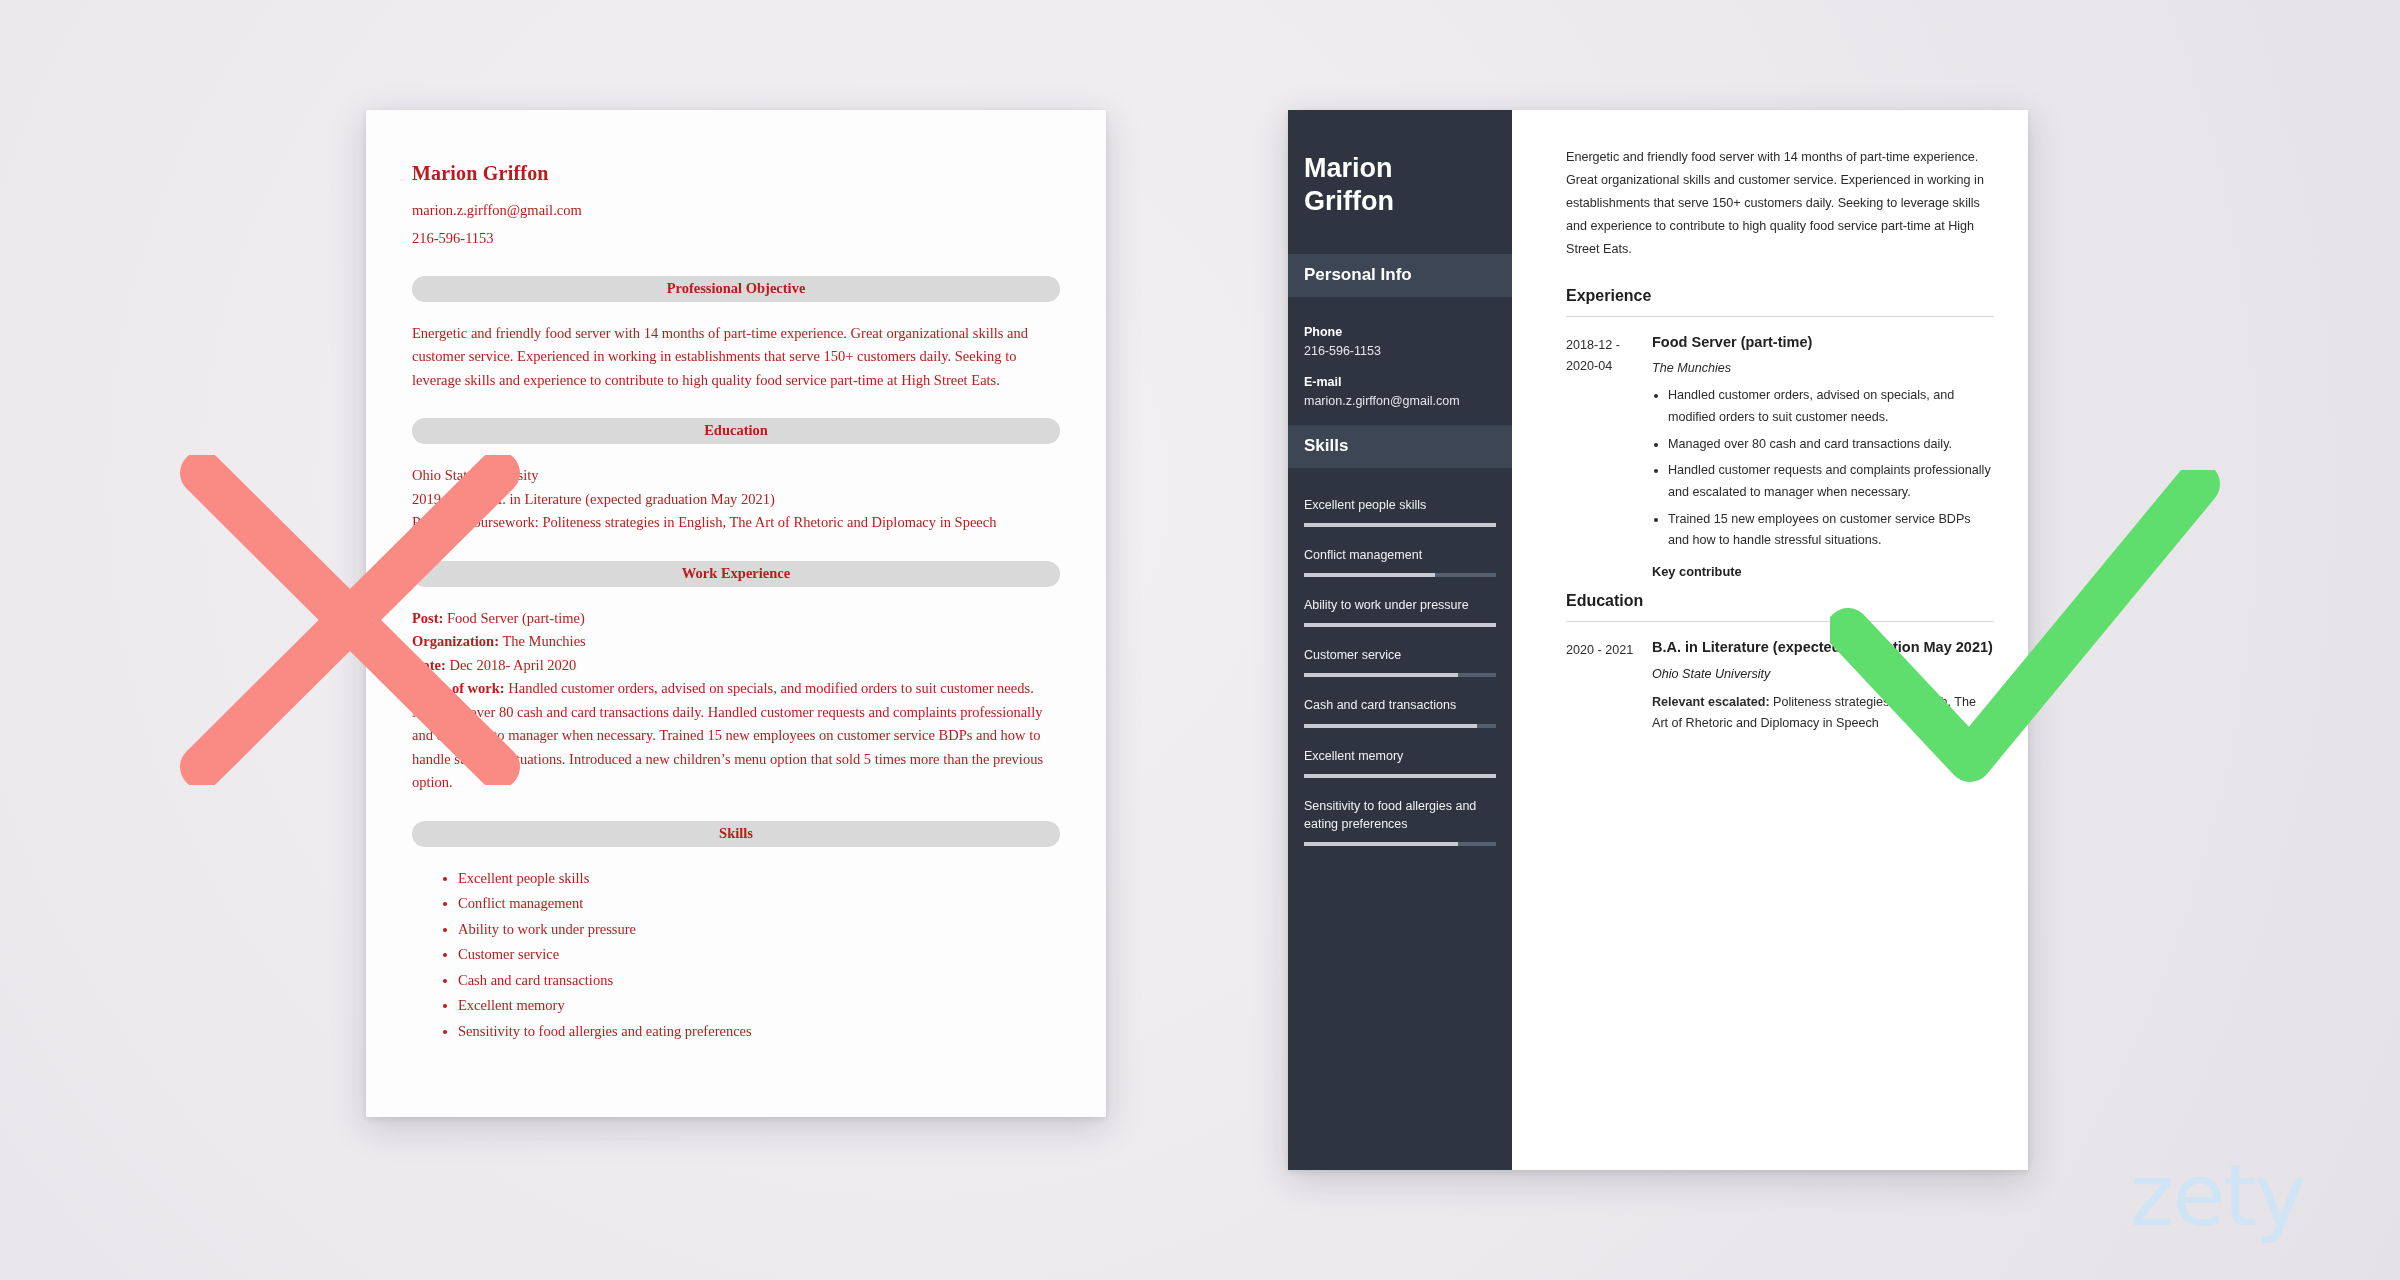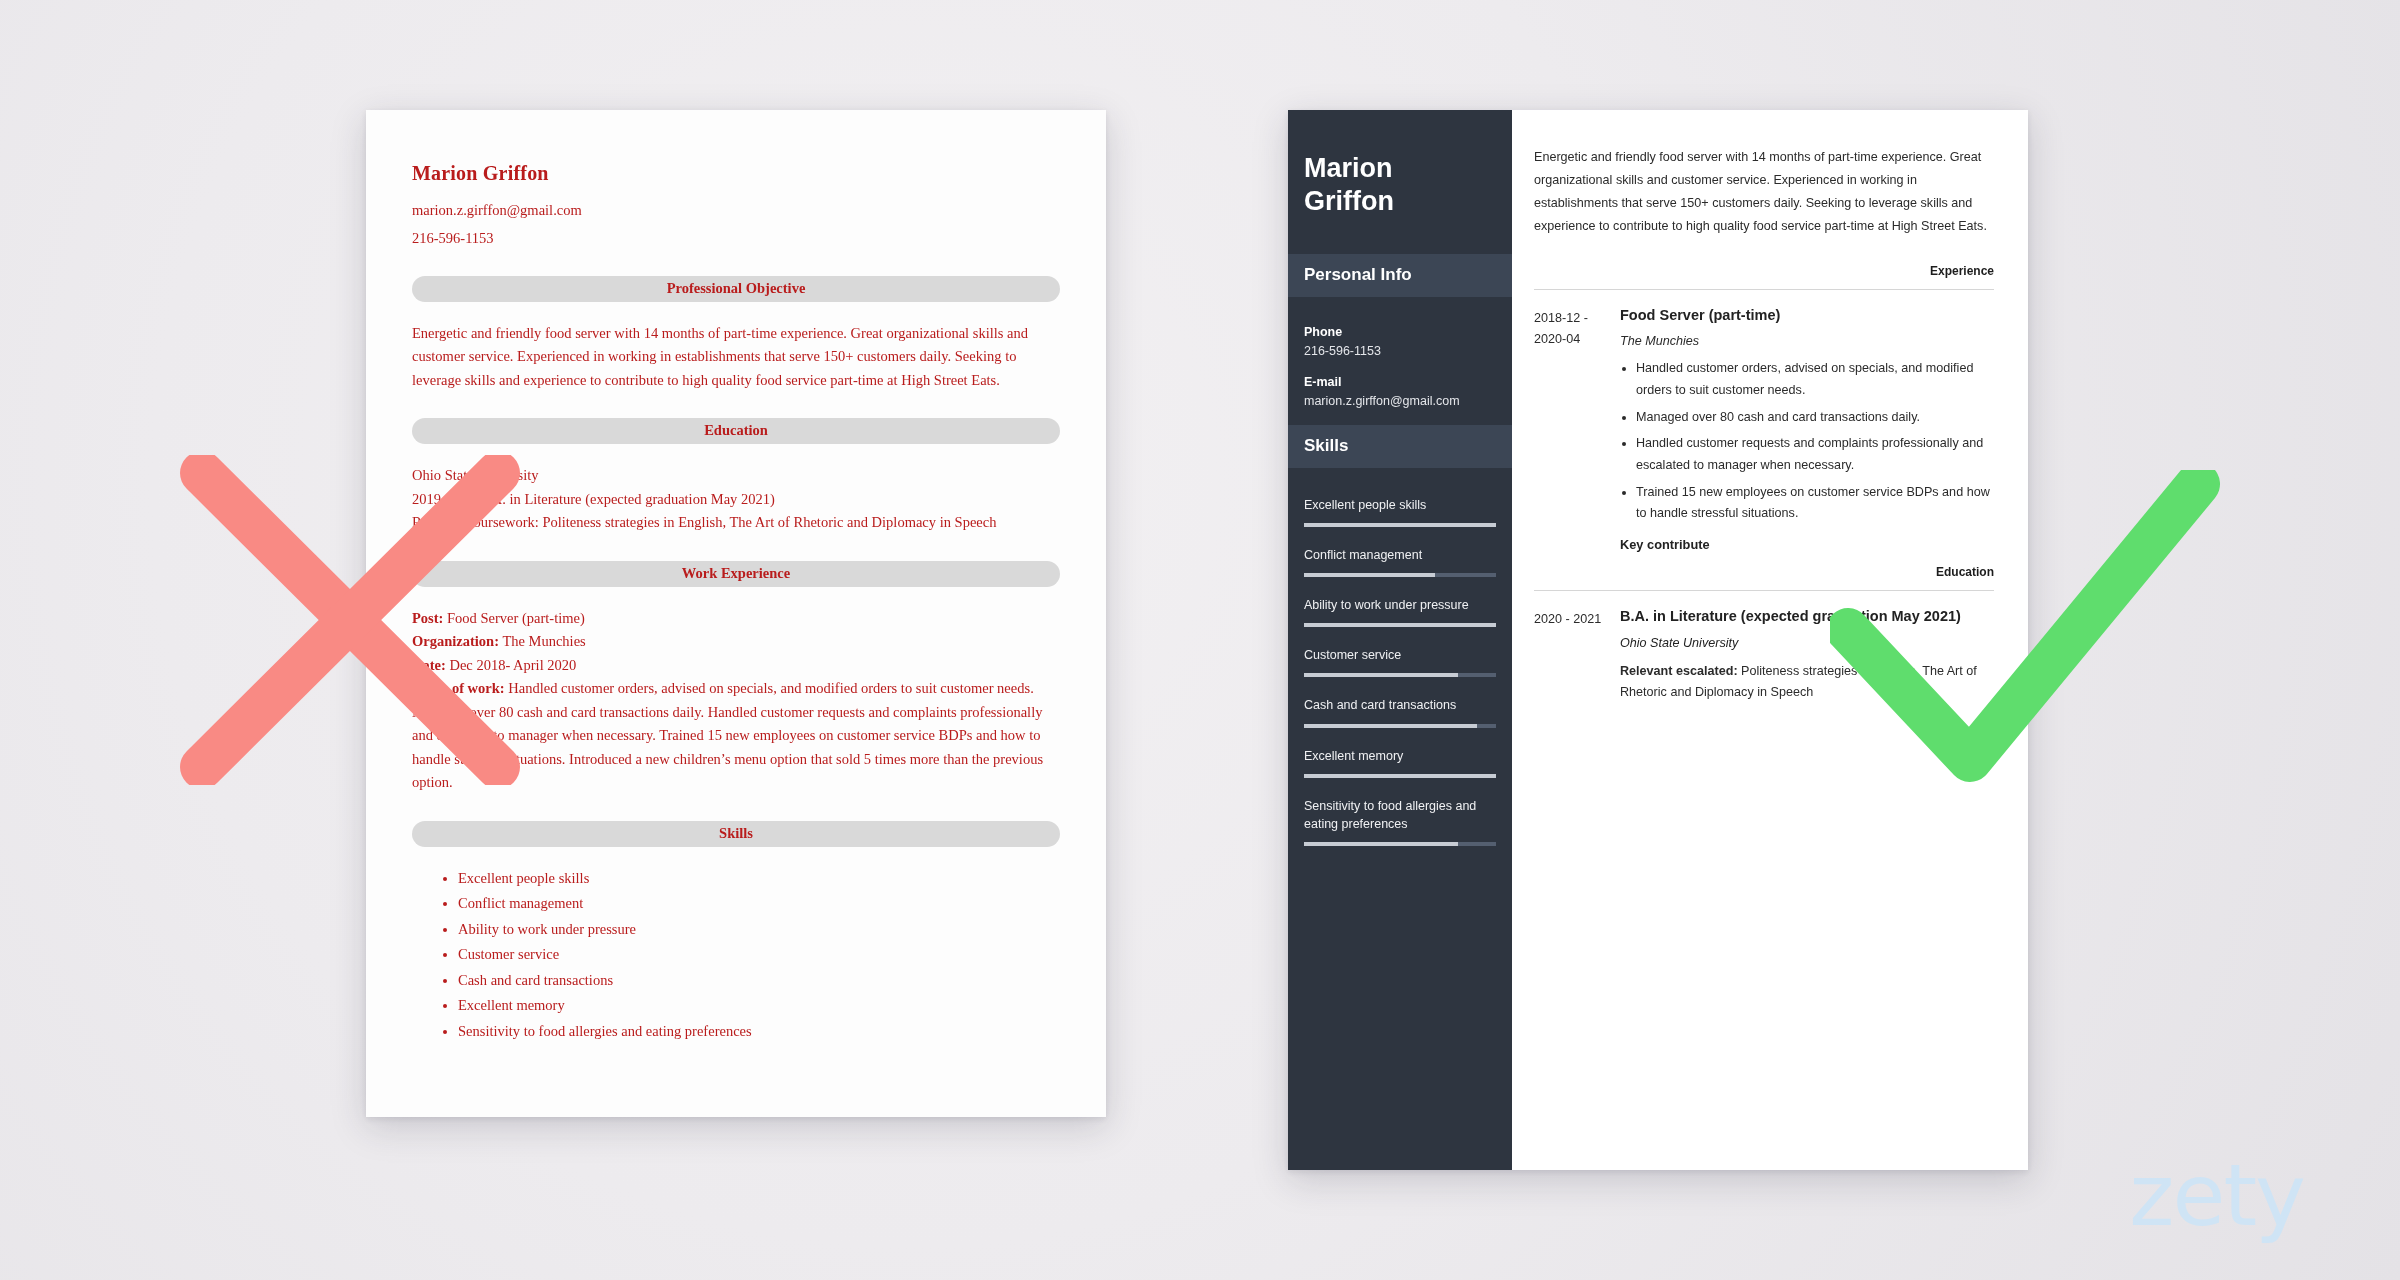--- a/index.html
+++ b/index.html
@@ -72,20 +72,21 @@
   .doc-good {
     position: absolute;
     left: 1288px;
     top: 110px;
     width: 740px;
     height: 1060px;
     background: #ffffff;
     box-shadow: 0 10px 34px rgba(40,40,60,0.18), 0 2px 6px rgba(40,40,60,0.10);
     display: flex;
     box-sizing: border-box;
+    gap: 32px;
   }
   .good-left {
     width: 224px;
     background: #2e3540;
     color: #ffffff;
     box-sizing: border-box;
     padding: 42px 0 0 0;
     flex: 0 0 224px;
   }
   .good-name {
@@ -139,27 +140,26 @@
     padding: 36px 34px 0 22px;
     color: #222;
   }
   .good-summary {
     font-size: 12.6px;
     line-height: 1.82;
     color: #2b2b2b;
     margin: 0 0 26px 0;
   }
   .good-sechead {
-    font-size: 12px;
+    font-size: 16px;
     font-weight: bold;
     color: #1d1d1d;
     border-bottom: 1px solid #d6d6d6;
     padding-bottom: 11px;
     margin: 0 0 16px 0;
-    text-align: right;
   }
   .entry { display: flex; margin-bottom: 6px; }
   .entry-date {
     width: 86px;
     flex: 0 0 86px;
     font-size: 12.6px;
     line-height: 1.72;
     color: #2b2b2b;
     padding-top: 2px;
   }

